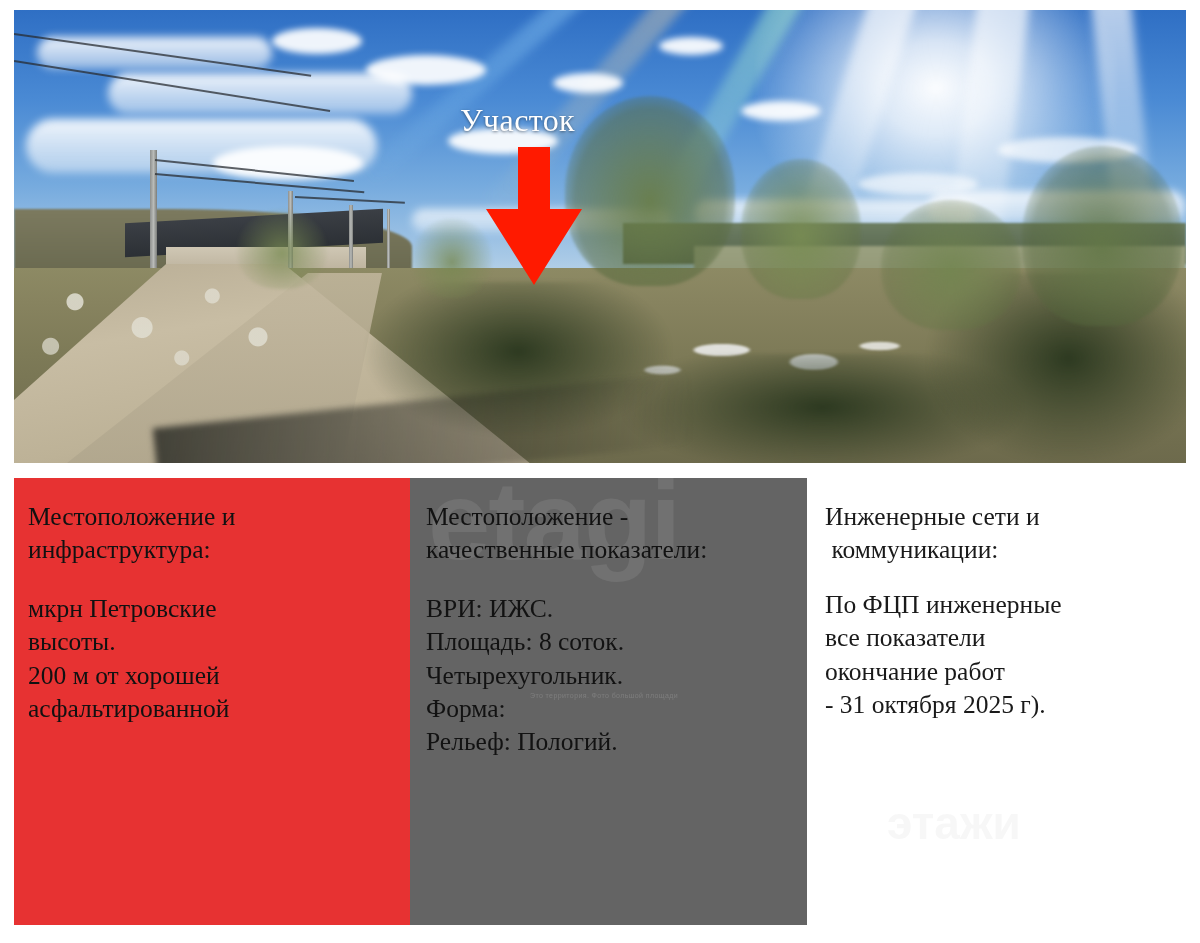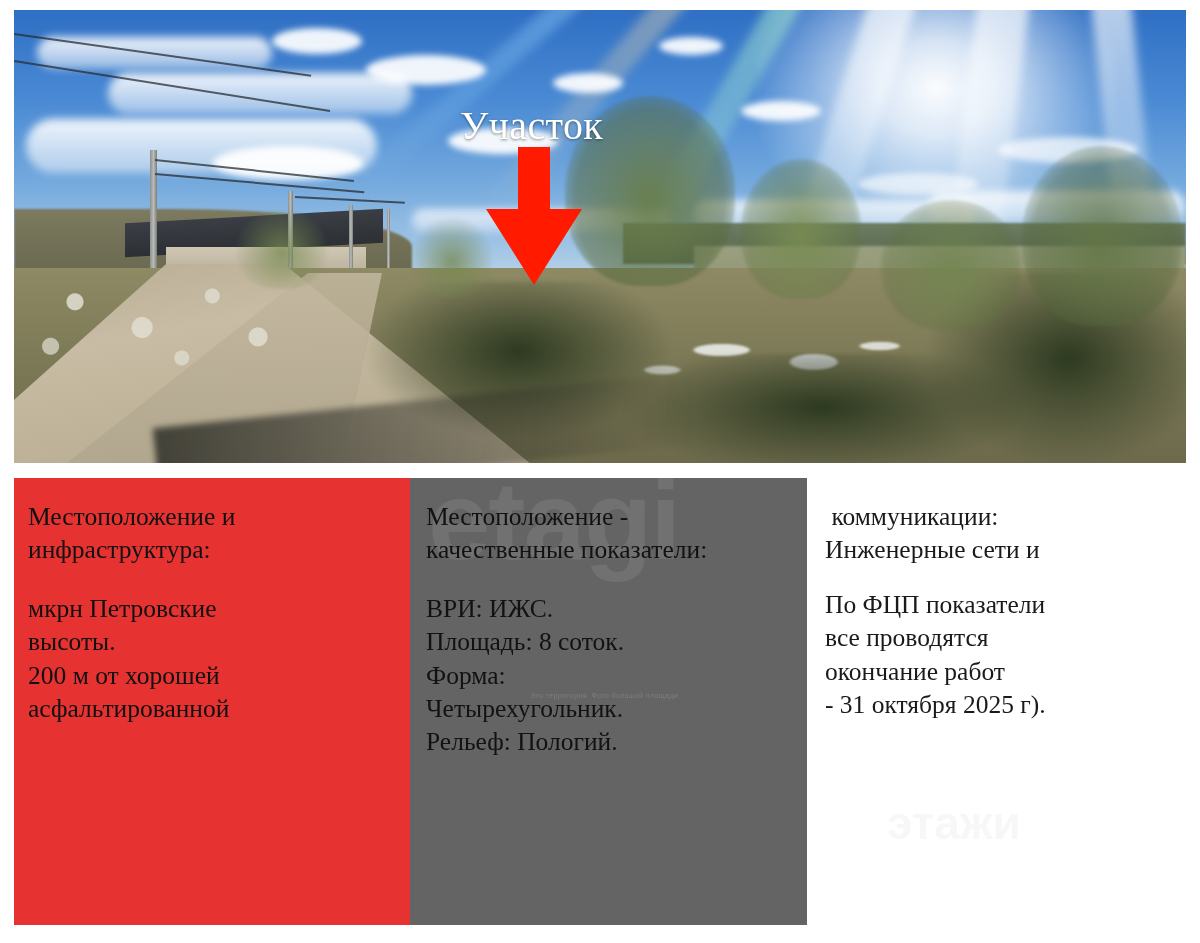--- a/index.html
+++ b/index.html
@@ -167,21 +167,21 @@
     background:linear-gradient(100deg, rgba(28,30,26,.75), rgba(28,30,26,.25) 70%, rgba(0,0,0,0));
     filter:blur(3px);
     transform:rotate(-6deg);
   }
 
   
   .plot-label{
     position:absolute;
     left:446px; top:92px;
     color:#ffffff;
-    font-size:40px;
+    font-size:32px;
     font-family:"Liberation Serif", serif;
     letter-spacing:.4px;
     text-shadow:0 1px 3px rgba(0,0,0,.45);
     white-space:nowrap;
   }
   .arrow{
     position:absolute;
     left:468px; top:137px;
     width:104px; height:140px;
   }
@@ -349,33 +349,33 @@
 
     <div class="panel p-gray">
       <div class="wm-etagi">etagi</div>
       <div class="wm-small">Это территория. Фото большой площади</div>
       <div class="panel-body">
         <div class="ln">Местоположение -</div>
         <div class="ln">качественные показатели:</div>
         <div class="gap"></div>
         <div class="ln">ВРИ: ИЖС.</div>
         <div class="ln">Площадь: 8 соток.</div>
+        <div class="ln">Четырехугольник.</div>
         <div class="ln">Форма:</div>
-        <div class="ln">Четырехугольник.</div>
         <div class="ln">Рельеф: Пологий.</div>
       </div>
     </div>
 
     <div class="panel p-white">
       <div class="wm-bottom">этажи</div>
       <div class="panel-body">
+        <div class="ln">Инженерные сети и</div>
         <div class="ln"> коммуникации:</div>
-        <div class="ln">Инженерные сети и</div>
         <div class="gap-sm"></div>
-        <div class="ln">По ФЦП показатели</div>
-        <div class="ln">все проводятся</div>
+        <div class="ln">По ФЦП инженерные</div>
+        <div class="ln">все показатели</div>
         <div class="ln">окончание работ</div>
         <div class="ln">- 31 октября 2025 г).</div>
       </div>
     </div>
 
   </div>
 </div>
 
 </body></html>

